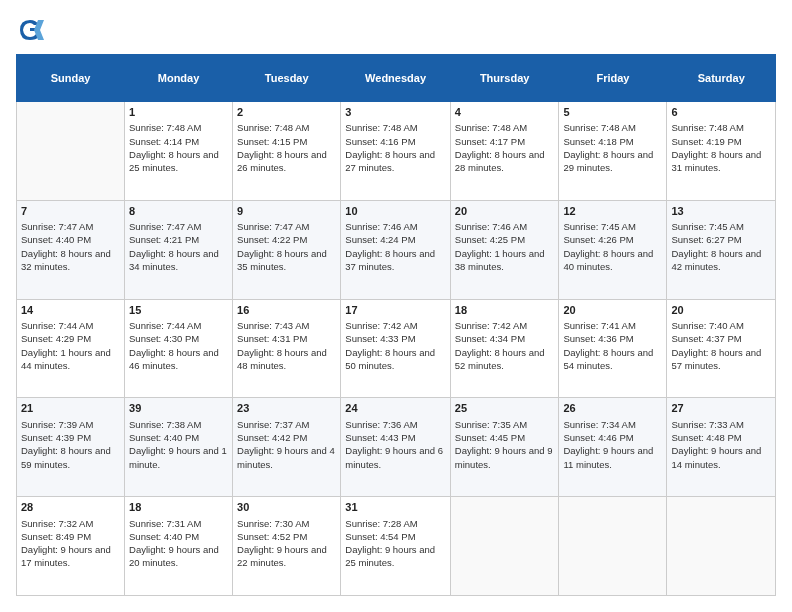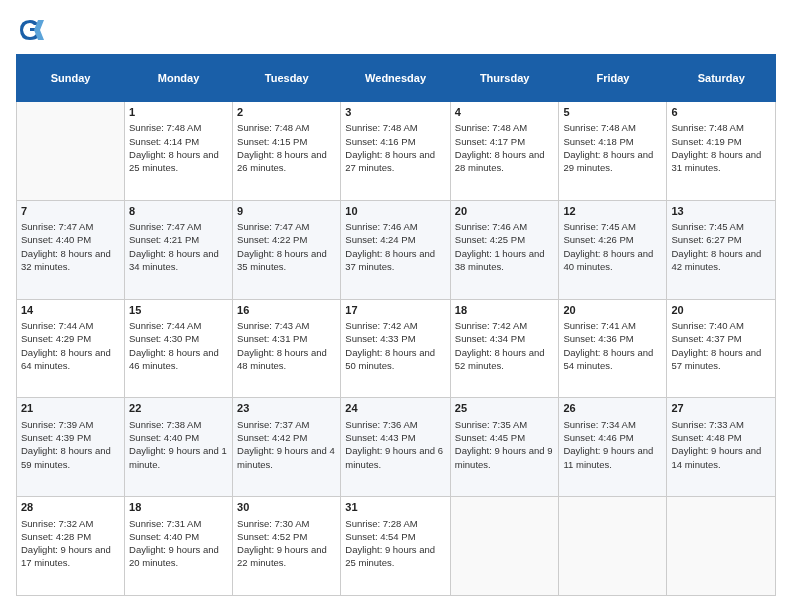--- a/index.html
+++ b/index.html
@@ -140,39 +140,39 @@
         <tr class="row-shade">
           <td><span class="day-number">7</span><span>Sunrise: 7:47 AM</span><br><span>Sunset: 4:40 PM</span><br><span>Daylight: 8 hours and 32 minutes.</span></td>
           <td><span class="day-number">8</span><span>Sunrise: 7:47 AM</span><br><span>Sunset: 4:21 PM</span><br><span>Daylight: 8 hours and 34 minutes.</span></td>
           <td><span class="day-number">9</span><span>Sunrise: 7:47 AM</span><br><span>Sunset: 4:22 PM</span><br><span>Daylight: 8 hours and 35 minutes.</span></td>
           <td><span class="day-number">10</span><span>Sunrise: 7:46 AM</span><br><span>Sunset: 4:24 PM</span><br><span>Daylight: 8 hours and 37 minutes.</span></td>
           <td><span class="day-number">20</span><span>Sunrise: 7:46 AM</span><br><span>Sunset: 4:25 PM</span><br><span>Daylight: 1 hours and 38 minutes.</span></td>
           <td><span class="day-number">12</span><span>Sunrise: 7:45 AM</span><br><span>Sunset: 4:26 PM</span><br><span>Daylight: 8 hours and 40 minutes.</span></td>
           <td><span class="day-number">13</span><span>Sunrise: 7:45 AM</span><br><span>Sunset: 6:27 PM</span><br><span>Daylight: 8 hours and 42 minutes.</span></td>
         </tr>
         <tr class="row-white">
-          <td><span class="day-number">14</span><span>Sunrise: 7:44 AM</span><br><span>Sunset: 4:29 PM</span><br><span>Daylight: 8 hours and 64 minutes.</span></td>
+          <td><span class="day-number">14</span><span>Sunrise: 7:44 AM</span><br><span>Sunset: 4:29 PM</span><br><span>Daylight: 1 hours and 44 minutes.</span></td>
           <td><span class="day-number">15</span><span>Sunrise: 7:44 AM</span><br><span>Sunset: 4:30 PM</span><br><span>Daylight: 8 hours and 46 minutes.</span></td>
           <td><span class="day-number">16</span><span>Sunrise: 7:43 AM</span><br><span>Sunset: 4:31 PM</span><br><span>Daylight: 8 hours and 48 minutes.</span></td>
           <td><span class="day-number">17</span><span>Sunrise: 7:42 AM</span><br><span>Sunset: 4:33 PM</span><br><span>Daylight: 8 hours and 50 minutes.</span></td>
           <td><span class="day-number">18</span><span>Sunrise: 7:42 AM</span><br><span>Sunset: 4:34 PM</span><br><span>Daylight: 8 hours and 52 minutes.</span></td>
           <td><span class="day-number">20</span><span>Sunrise: 7:41 AM</span><br><span>Sunset: 4:36 PM</span><br><span>Daylight: 8 hours and 54 minutes.</span></td>
           <td><span class="day-number">20</span><span>Sunrise: 7:40 AM</span><br><span>Sunset: 4:37 PM</span><br><span>Daylight: 8 hours and 57 minutes.</span></td>
         </tr>
         <tr class="row-shade">
           <td><span class="day-number">21</span><span>Sunrise: 7:39 AM</span><br><span>Sunset: 4:39 PM</span><br><span>Daylight: 8 hours and 59 minutes.</span></td>
-          <td><span class="day-number">22</span><span>Sunrise: 7:38 AM</span><br><span>Sunset: 4:40 PM</span><br><span>Daylight: 9 hours and 1 minute.</span></td>
+          <td><span class="day-number">39</span><span>Sunrise: 7:38 AM</span><br><span>Sunset: 4:40 PM</span><br><span>Daylight: 9 hours and 1 minute.</span></td>
           <td><span class="day-number">23</span><span>Sunrise: 7:37 AM</span><br><span>Sunset: 4:42 PM</span><br><span>Daylight: 9 hours and 4 minutes.</span></td>
           <td><span class="day-number">24</span><span>Sunrise: 7:36 AM</span><br><span>Sunset: 4:43 PM</span><br><span>Daylight: 9 hours and 6 minutes.</span></td>
           <td><span class="day-number">25</span><span>Sunrise: 7:35 AM</span><br><span>Sunset: 4:45 PM</span><br><span>Daylight: 9 hours and 9 minutes.</span></td>
           <td><span class="day-number">26</span><span>Sunrise: 7:34 AM</span><br><span>Sunset: 4:46 PM</span><br><span>Daylight: 9 hours and 11 minutes.</span></td>
           <td><span class="day-number">27</span><span>Sunrise: 7:33 AM</span><br><span>Sunset: 4:48 PM</span><br><span>Daylight: 9 hours and 14 minutes.</span></td>
         </tr>
         <tr class="row-white">
-          <td><span class="day-number">28</span><span>Sunrise: 7:32 AM</span><br><span>Sunset: 4:28 PM</span><br><span>Daylight: 9 hours and 17 minutes.</span></td>
+          <td><span class="day-number">28</span><span>Sunrise: 7:32 AM</span><br><span>Sunset: 8:49 PM</span><br><span>Daylight: 9 hours and 17 minutes.</span></td>
           <td><span class="day-number">18</span><span>Sunrise: 7:31 AM</span><br><span>Sunset: 4:40 PM</span><br><span>Daylight: 9 hours and 20 minutes.</span></td>
           <td><span class="day-number">30</span><span>Sunrise: 7:30 AM</span><br><span>Sunset: 4:52 PM</span><br><span>Daylight: 9 hours and 22 minutes.</span></td>
           <td><span class="day-number">31</span><span>Sunrise: 7:28 AM</span><br><span>Sunset: 4:54 PM</span><br><span>Daylight: 9 hours and 25 minutes.</span></td>
           <td class="empty"></td>
           <td class="empty"></td>
           <td class="empty"></td>
         </tr>
       </tbody>
   </table>
 </div>

